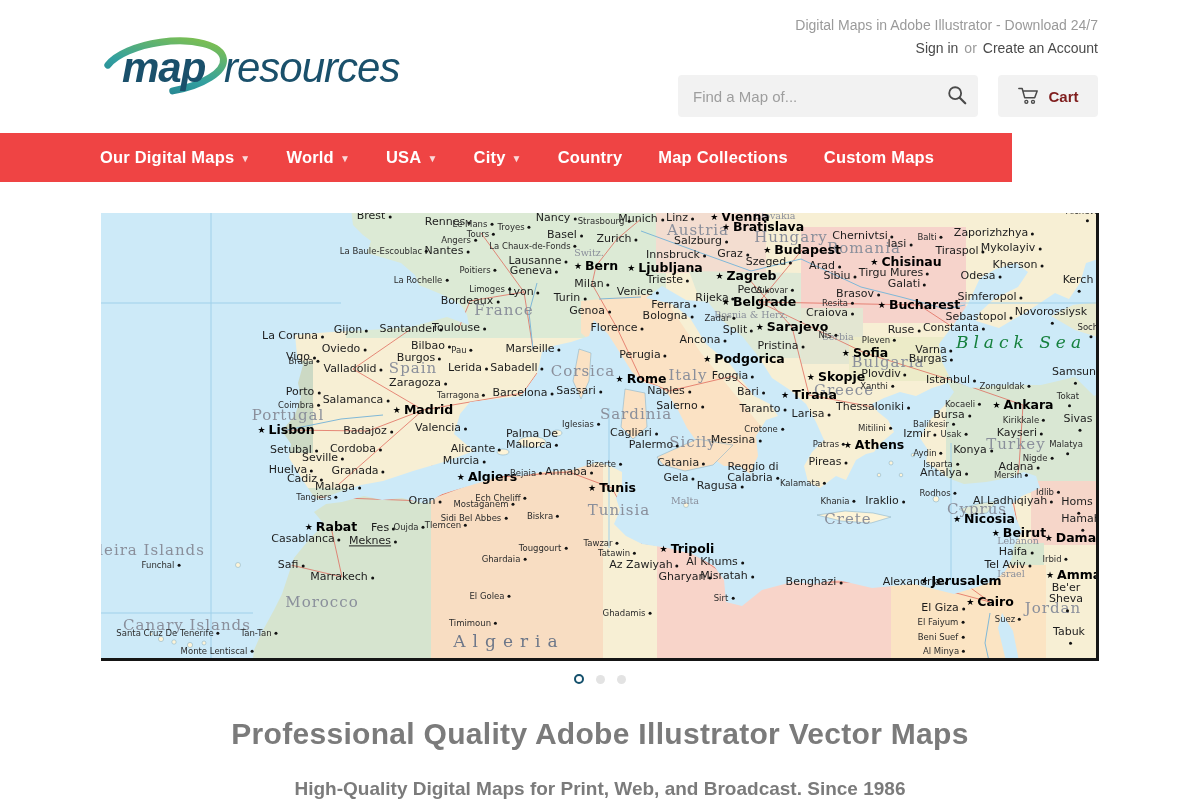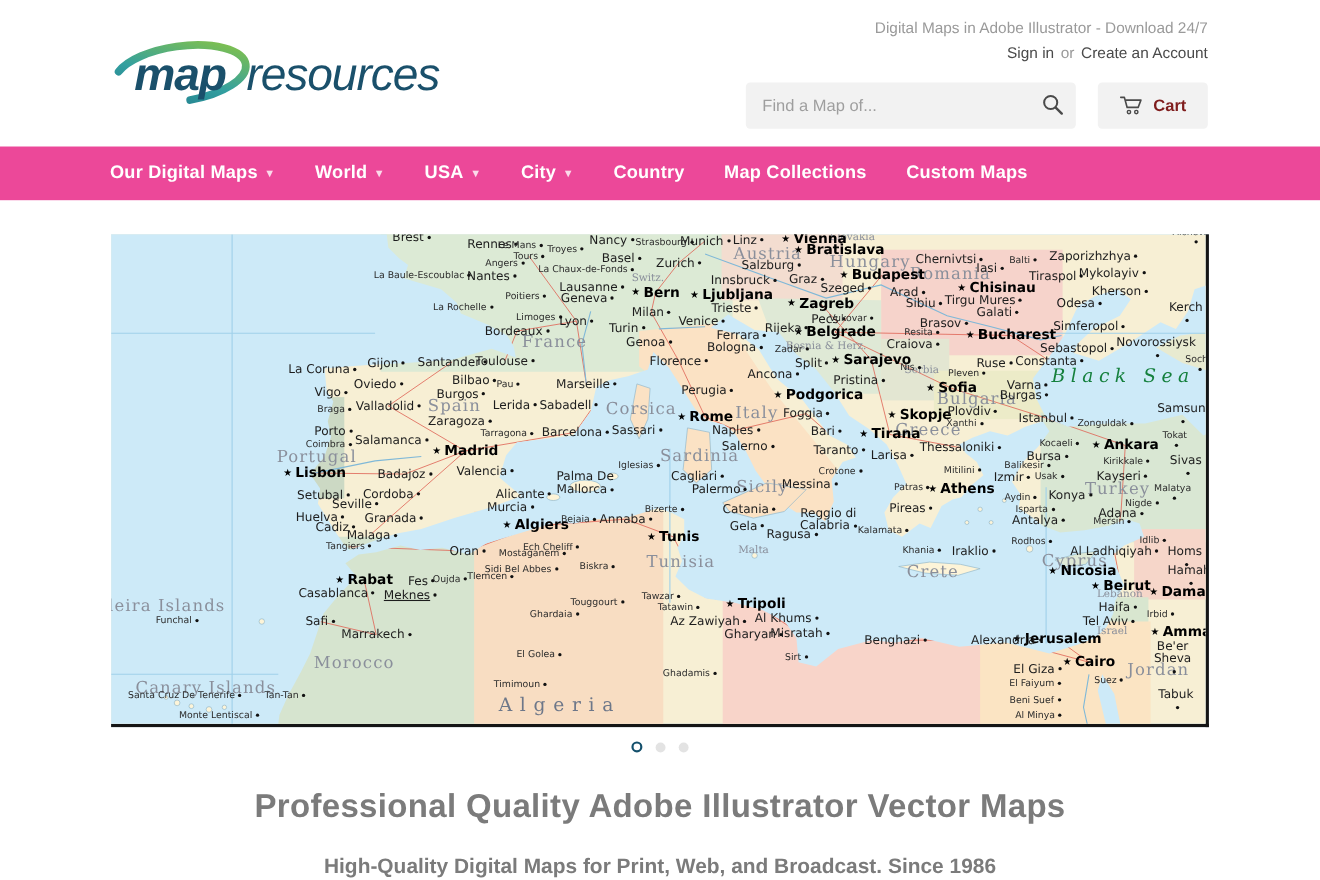--- a/index.html
+++ b/index.html
@@ -20,21 +20,21 @@
     font-family:"Liberation Sans",sans-serif; }
   .searchbox input::placeholder { color:#9e9e9e; }
   .search-btn { position:absolute; right:8px; top:8px; width:26px; height:26px;
     background:transparent; border:none; cursor:pointer; }
   .cartbox { position:absolute; left:998px; top:75px; width:100px; height:42px;
     background:#f2f2f2; border-radius:4px; display:flex; align-items:center;
     justify-content:center; gap:9px; text-decoration:none; }
   .cartbox span { font-size:15px; color:#7f1d1d;font-weight:bold; }
 
   
-  .nav { width:1200px; height:49px; background:#ec4899; display:flex; align-items:center; }
+  .nav { width:1012px; height:49px; background:#ef4444; display:flex; align-items:center; }
   .nav-inner { display:flex; align-items:center; gap:36px; padding-left:100px; }
   .nav-item { color:#fff; font-size:16.5px; font-weight:bold; letter-spacing:.2px;
     cursor:pointer; white-space:nowrap; display:flex; align-items:center; }
   .nav-item .chev { font-size:10px; font-weight:normal; opacity:.8; margin-left:6px;
     transform:translateY(1px); }
 
   
   .map-wrap { position:relative; width:998px; height:448px; margin:31px auto 0;
     overflow:hidden; border-right:3px solid #151515; border-bottom:3px solid #151515;
     background:#cdeaf8; }
@@ -320,21 +320,21 @@
       <span class="lbl k-small" style="left: 320px; top: 67px;">La Rochelle</span>
       <span class="lbl k-small" style="left: 283px; top: 38px;">La Baule-Escoublac</span>
       <span class="lbl k-small" style="left: 432px; top: 33px;">La Chaux-de-Fonds</span>
       <span class="lbl k-city" style="left: 192px; top: 123px;">La Coruna</span>
       <span class="lbl k-city" style="left: 250px; top: 117px;">Gijon</span>
       <span class="lbl k-city" style="left: 310px; top: 116px;">Santander</span>
       <span class="lbl k-city" style="left: 330px; top: 133px;">Bilbao</span>
       <span class="lbl k-city" style="left: 318px; top: 145px;">Burgos</span>
       <span class="lbl k-city" style="left: 243px; top: 136px;">Oviedo</span>
       <span class="lbl k-city" style="left: 200px; top: 144px;">Vigo</span>
-      <span class="lbl k-small" style="left: 203px; top: 148px; margin-top: 12px;">Braga</span>
+      <span class="lbl k-small" style="left: 203px; top: 148px;">Braga</span>
       <span class="lbl k-city" style="left: 202px; top: 179px;">Porto</span>
       <span class="lbl k-small" style="left: 198px; top: 192px;">Coimbra</span>
       <span class="lbl k-city" style="left: 252px; top: 156px;">Valladolid</span>
       <span class="lbl k-city" style="left: 255px; top: 187px;">Salamanca</span>
       <span class="lbl k-city" style="left: 317px; top: 170px;">Zaragoza</span>
       <span class="lbl k-city" style="left: 367px; top: 155px;">Lerida</span>
       <span class="lbl k-city" style="left: 416px; top: 155px;">Sabadell</span>
       <span class="lbl k-city" style="left: 422px; top: 180px;">Barcelona</span>
       <span class="lbl k-small" style="left: 360px; top: 182px;">Tarragona</span>
       <span class="lbl k-city" style="left: 267px; top: 218px;">Badajoz</span>
@@ -345,21 +345,21 @@
       <span class="lbl k-city" style="left: 222px; top: 245px;">Seville</span>
       <span class="lbl k-city" style="left: 257px; top: 258px;">Granada</span>
       <span class="lbl k-city" style="left: 237px; top: 274px;">Malaga</span>
       <span class="lbl k-city" style="left: 204px; top: 266px;">Cadiz</span>
       <span class="lbl k-city" style="left: 190px; top: 257px;">Huelva</span>
       <span class="lbl k-city" style="left: 193px; top: 237px;">Setubal</span>
       <span class="lbl k-city" style="left: 431px; top: 226px;">Palma De
 Mallorca</span>
       <span class="lbl k-small" style="left: 60px; top: 352px;">Funchal</span>
       <span class="lbl k-small" style="left: 67px; top: 420px;">Santa Cruz De Tenerife</span>
-      <span class="lbl k-small" style="left: 80px; top: 438px; padding-left: 36px;">Monte Lentiscal</span>
+      <span class="lbl k-small" style="left: 98px; top: 438px; padding-left: 36px;">Monte Lentiscal</span>
       <span class="lbl k-small" style="left: 158px; top: 420px;">Tan-Tan</span>
       <span class="lbl k-city" style="left: 205px; top: 326px;">Casablanca</span>
       <span class="lbl k-city" style="left: 190px; top: 352px;">Safi</span>
       <span class="lbl k-city" style="left: 241px; top: 364px;">Marrakech</span>
       <span class="lbl k-city" style="left: 272px; top: 328px; text-decoration: underline;">Meknes</span>
       <span class="lbl k-city" style="left: 282px; top: 315px;">Fes</span>
       <span class="lbl k-small" style="left: 216px; top: 284px;">Tangiers</span>
       <span class="lbl k-small" style="left: 308px; top: 314px;">Oujda</span>
       <span class="lbl k-city" style="left: 324px; top: 288px;">Oran</span>
       <span class="lbl k-small" style="left: 345px; top: 312px;">Tlemcen</span>

